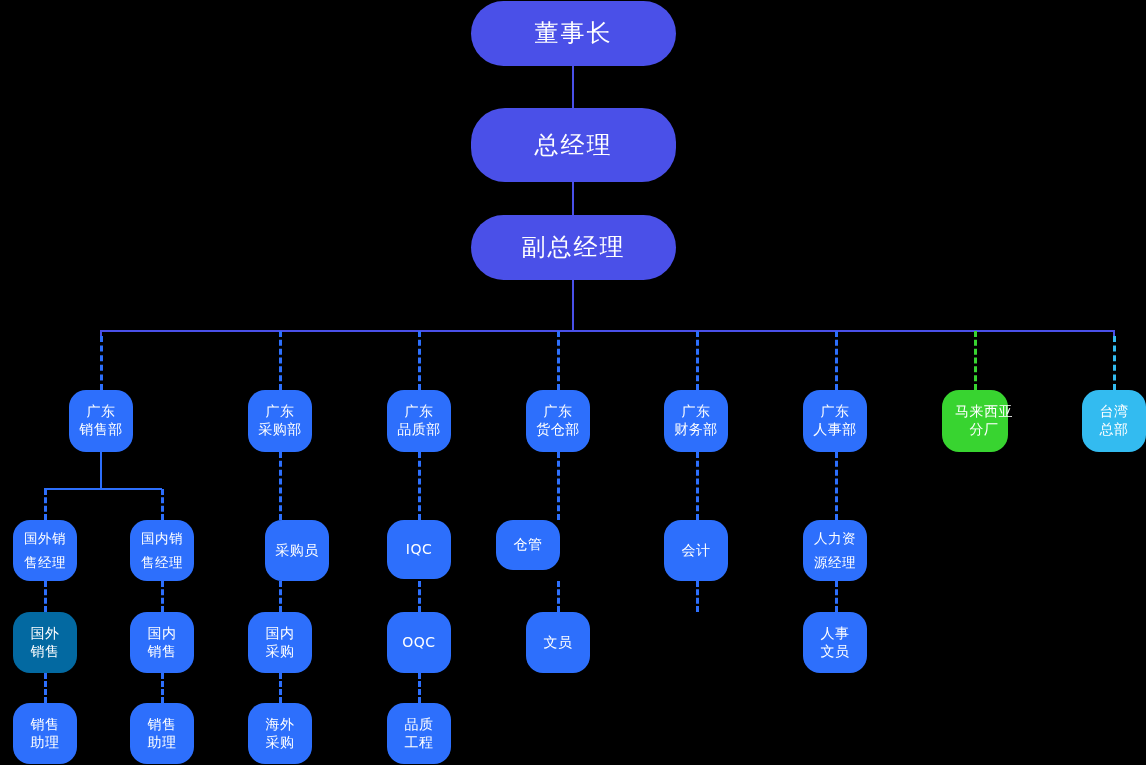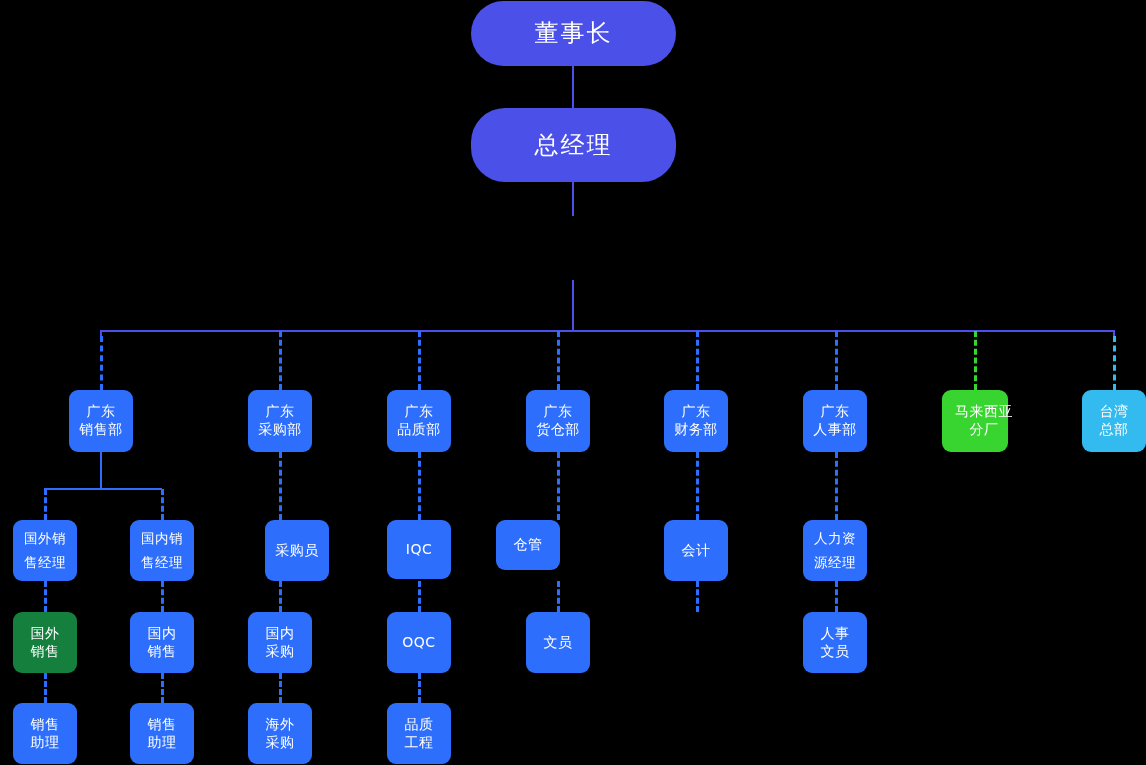--- a/index.html
+++ b/index.html
@@ -32,21 +32,21 @@
   .node .ln { display: block; white-space: nowrap; }
 
   
   .node.pill {
     border-radius: 34px;
     font-size: 24px;
     letter-spacing: 2px;
   }
   
   .node.box {
-    border-radius: 9px;
+    border-radius: 17px;
     font-size: 14px;
     letter-spacing: 0.5px;
   }
   .node.box.small-text { font-size: 13.5px; gap: 7px; }
 
   
   .conn {
     position: absolute;
     box-sizing: border-box;
   }
@@ -131,20 +131,23 @@
   <div class="conn v-dash" style="left:835px; top:581px; height:31px;"></div>
 
   <div class="node pill" style="left:471px; top:1px; width:205px; height:65px; background:#4a50e8;">
     <span class="ln">董事长</span>
   </div>
 
   <div class="node pill" style="left:471px; top:108px; width:205px; height:74px; background:#4a50e8;">
     <span class="ln">总经理</span>
   </div>
 
+  <div class="node pill" style="left:471px; top:215px; width:205px; height:65px; background:#4a50e8;">
+    <span class="ln">副总经理</span>
+  </div>
 
   <div class="node box" style="left:69px; top:390px; width:64px; height:62px; background:#2d6ffc;">
     <span class="ln">广东</span>
     <span class="ln">销售部</span>
   </div>
 
   <div class="node box" style="left:248px; top:390px; width:64px; height:62px; background:#2d6ffc;">
     <span class="ln">广东</span>
     <span class="ln">采购部</span>
   </div>
@@ -203,21 +206,21 @@
 
   <div class="node box" style="left:664px; top:520px; width:64px; height:61px; background:#2d6ffc;">
     <span class="ln">会计</span>
   </div>
 
   <div class="node box small-text" style="left:803px; top:520px; width:64px; height:61px; background:#2d6ffc;">
     <span class="ln">人力资</span>
     <span class="ln">源经理</span>
   </div>
 
-  <div class="node box" style="left:13px; top:612px; width:64px; height:61px; background:#15803d;">
+  <div class="node box" style="left:13px; top:612px; width:64px; height:61px; background:#0369a1;">
     <span class="ln">国外</span>
     <span class="ln">销售</span>
   </div>
 
   <div class="node box" style="left:130px; top:612px; width:64px; height:61px; background:#2d6ffc;">
     <span class="ln">国内</span>
     <span class="ln">销售</span>
   </div>
 
   <div class="node box" style="left:248px; top:612px; width:64px; height:61px; background:#2d6ffc;">

